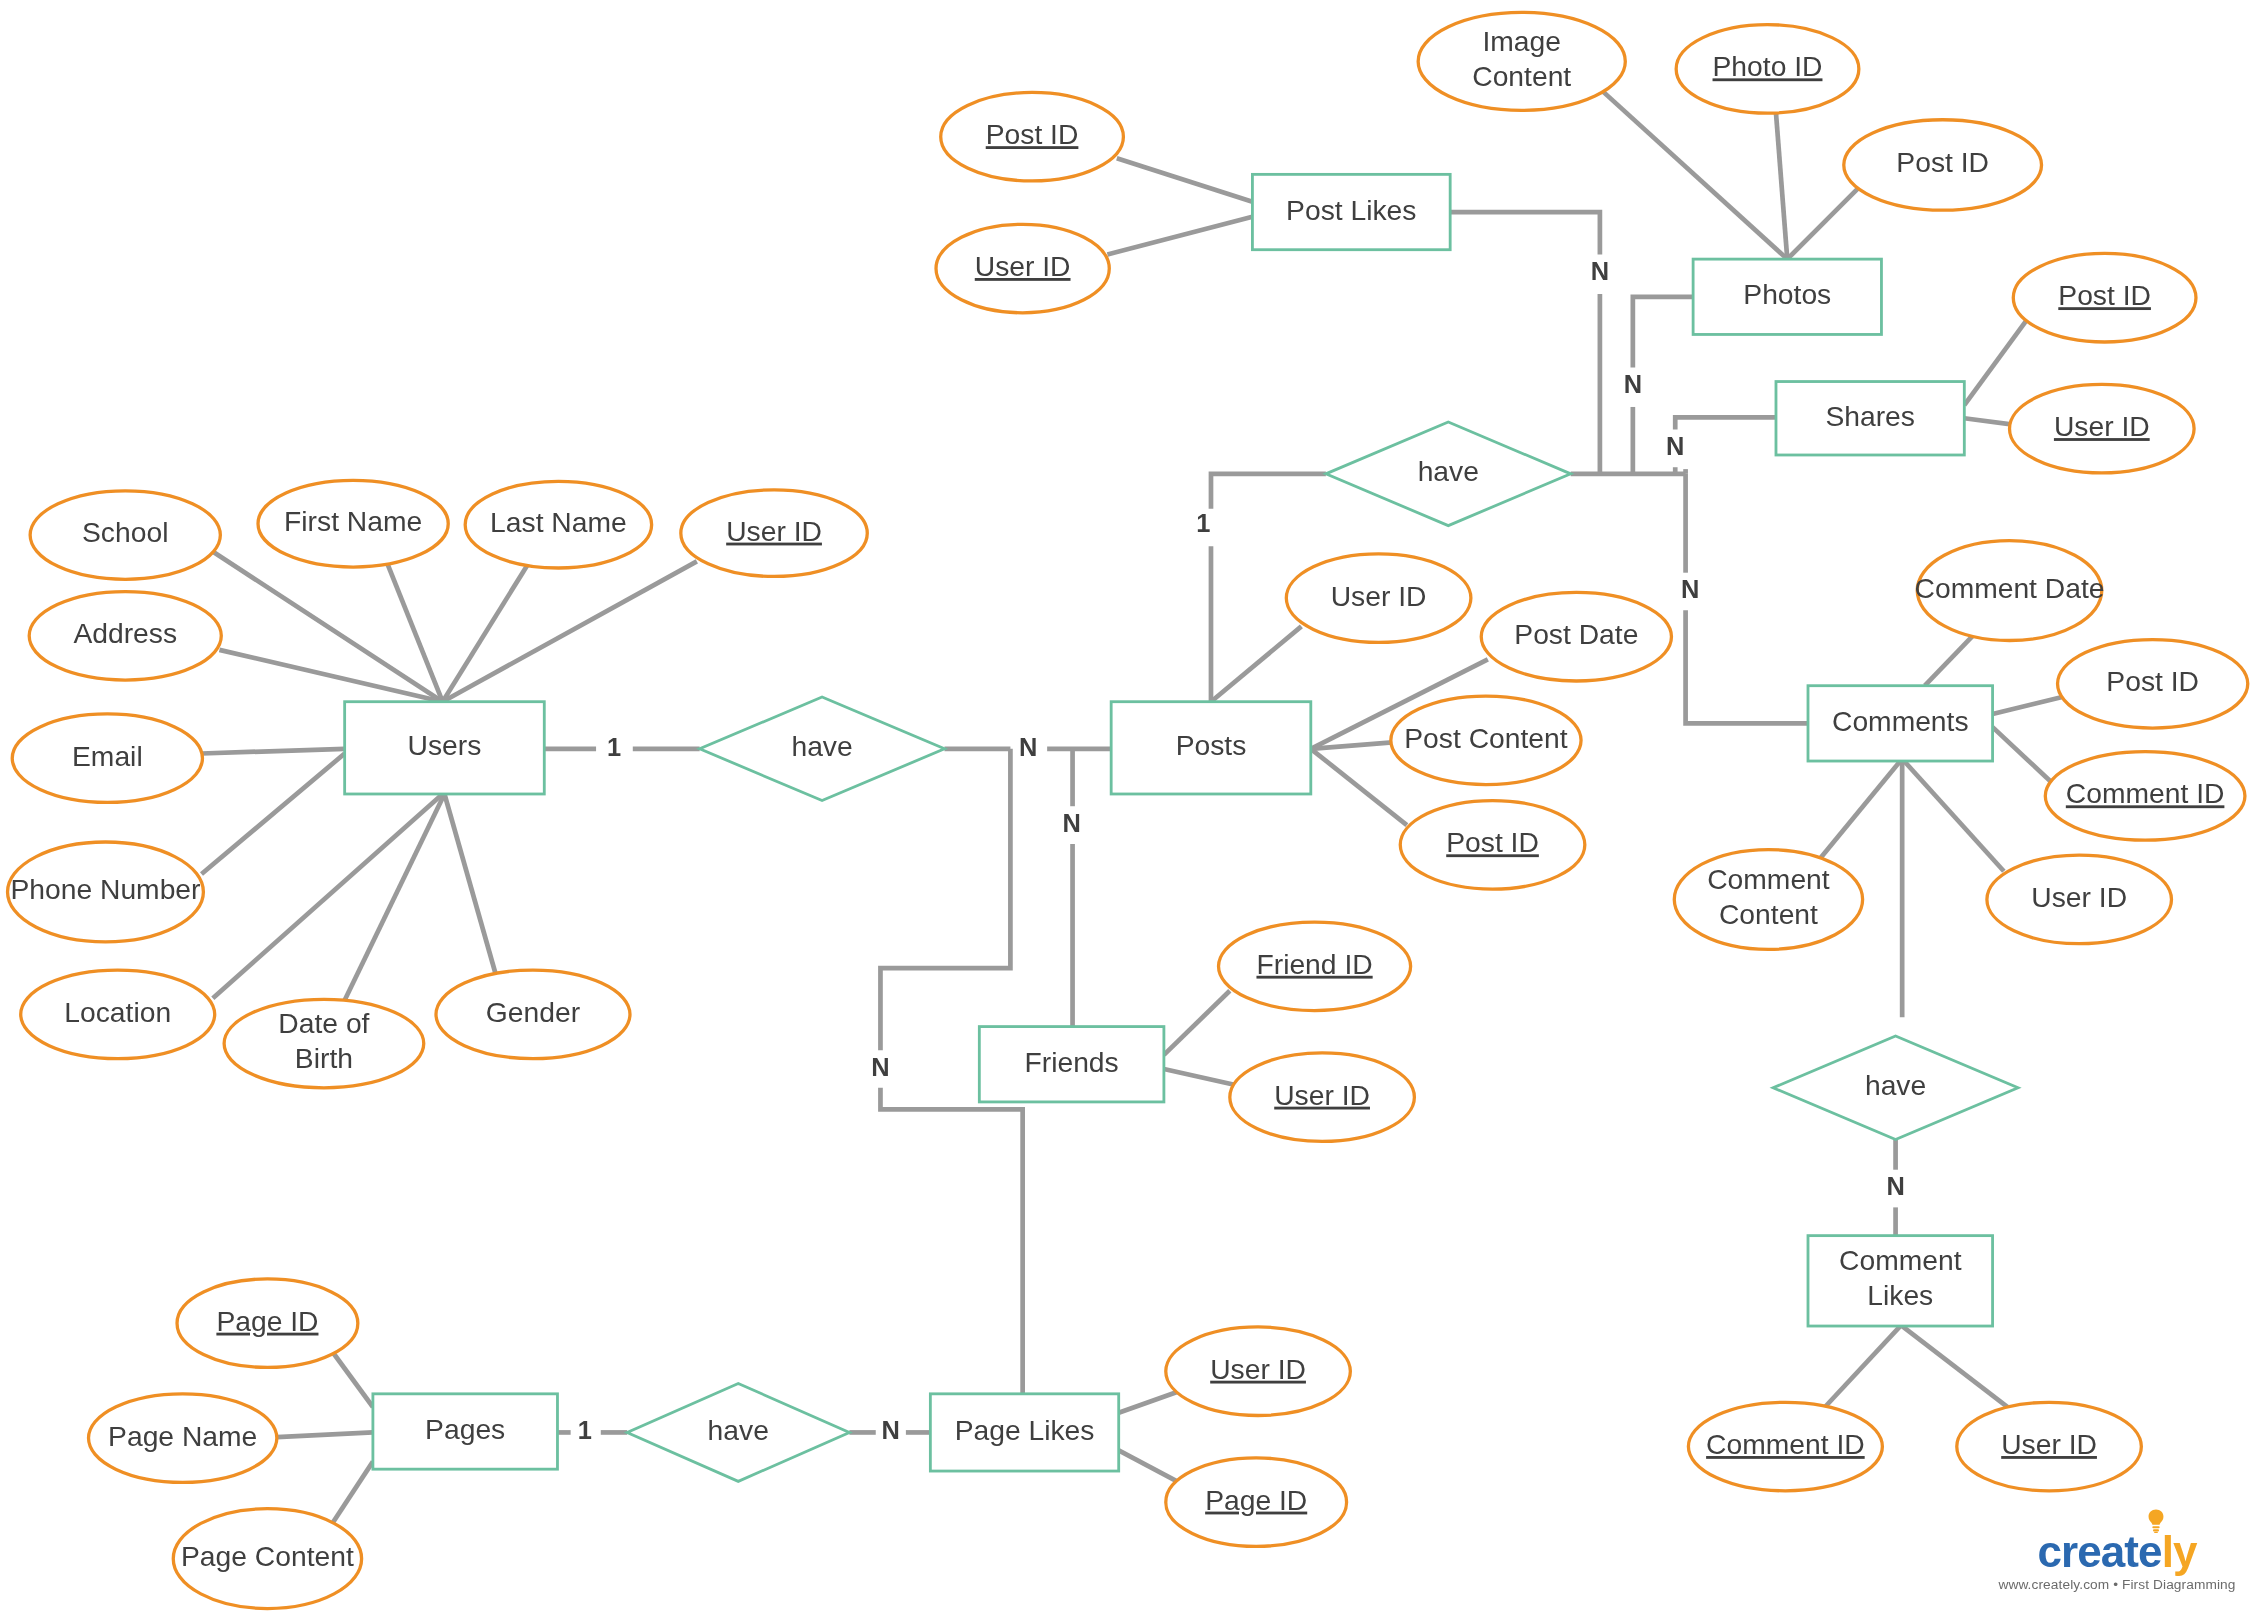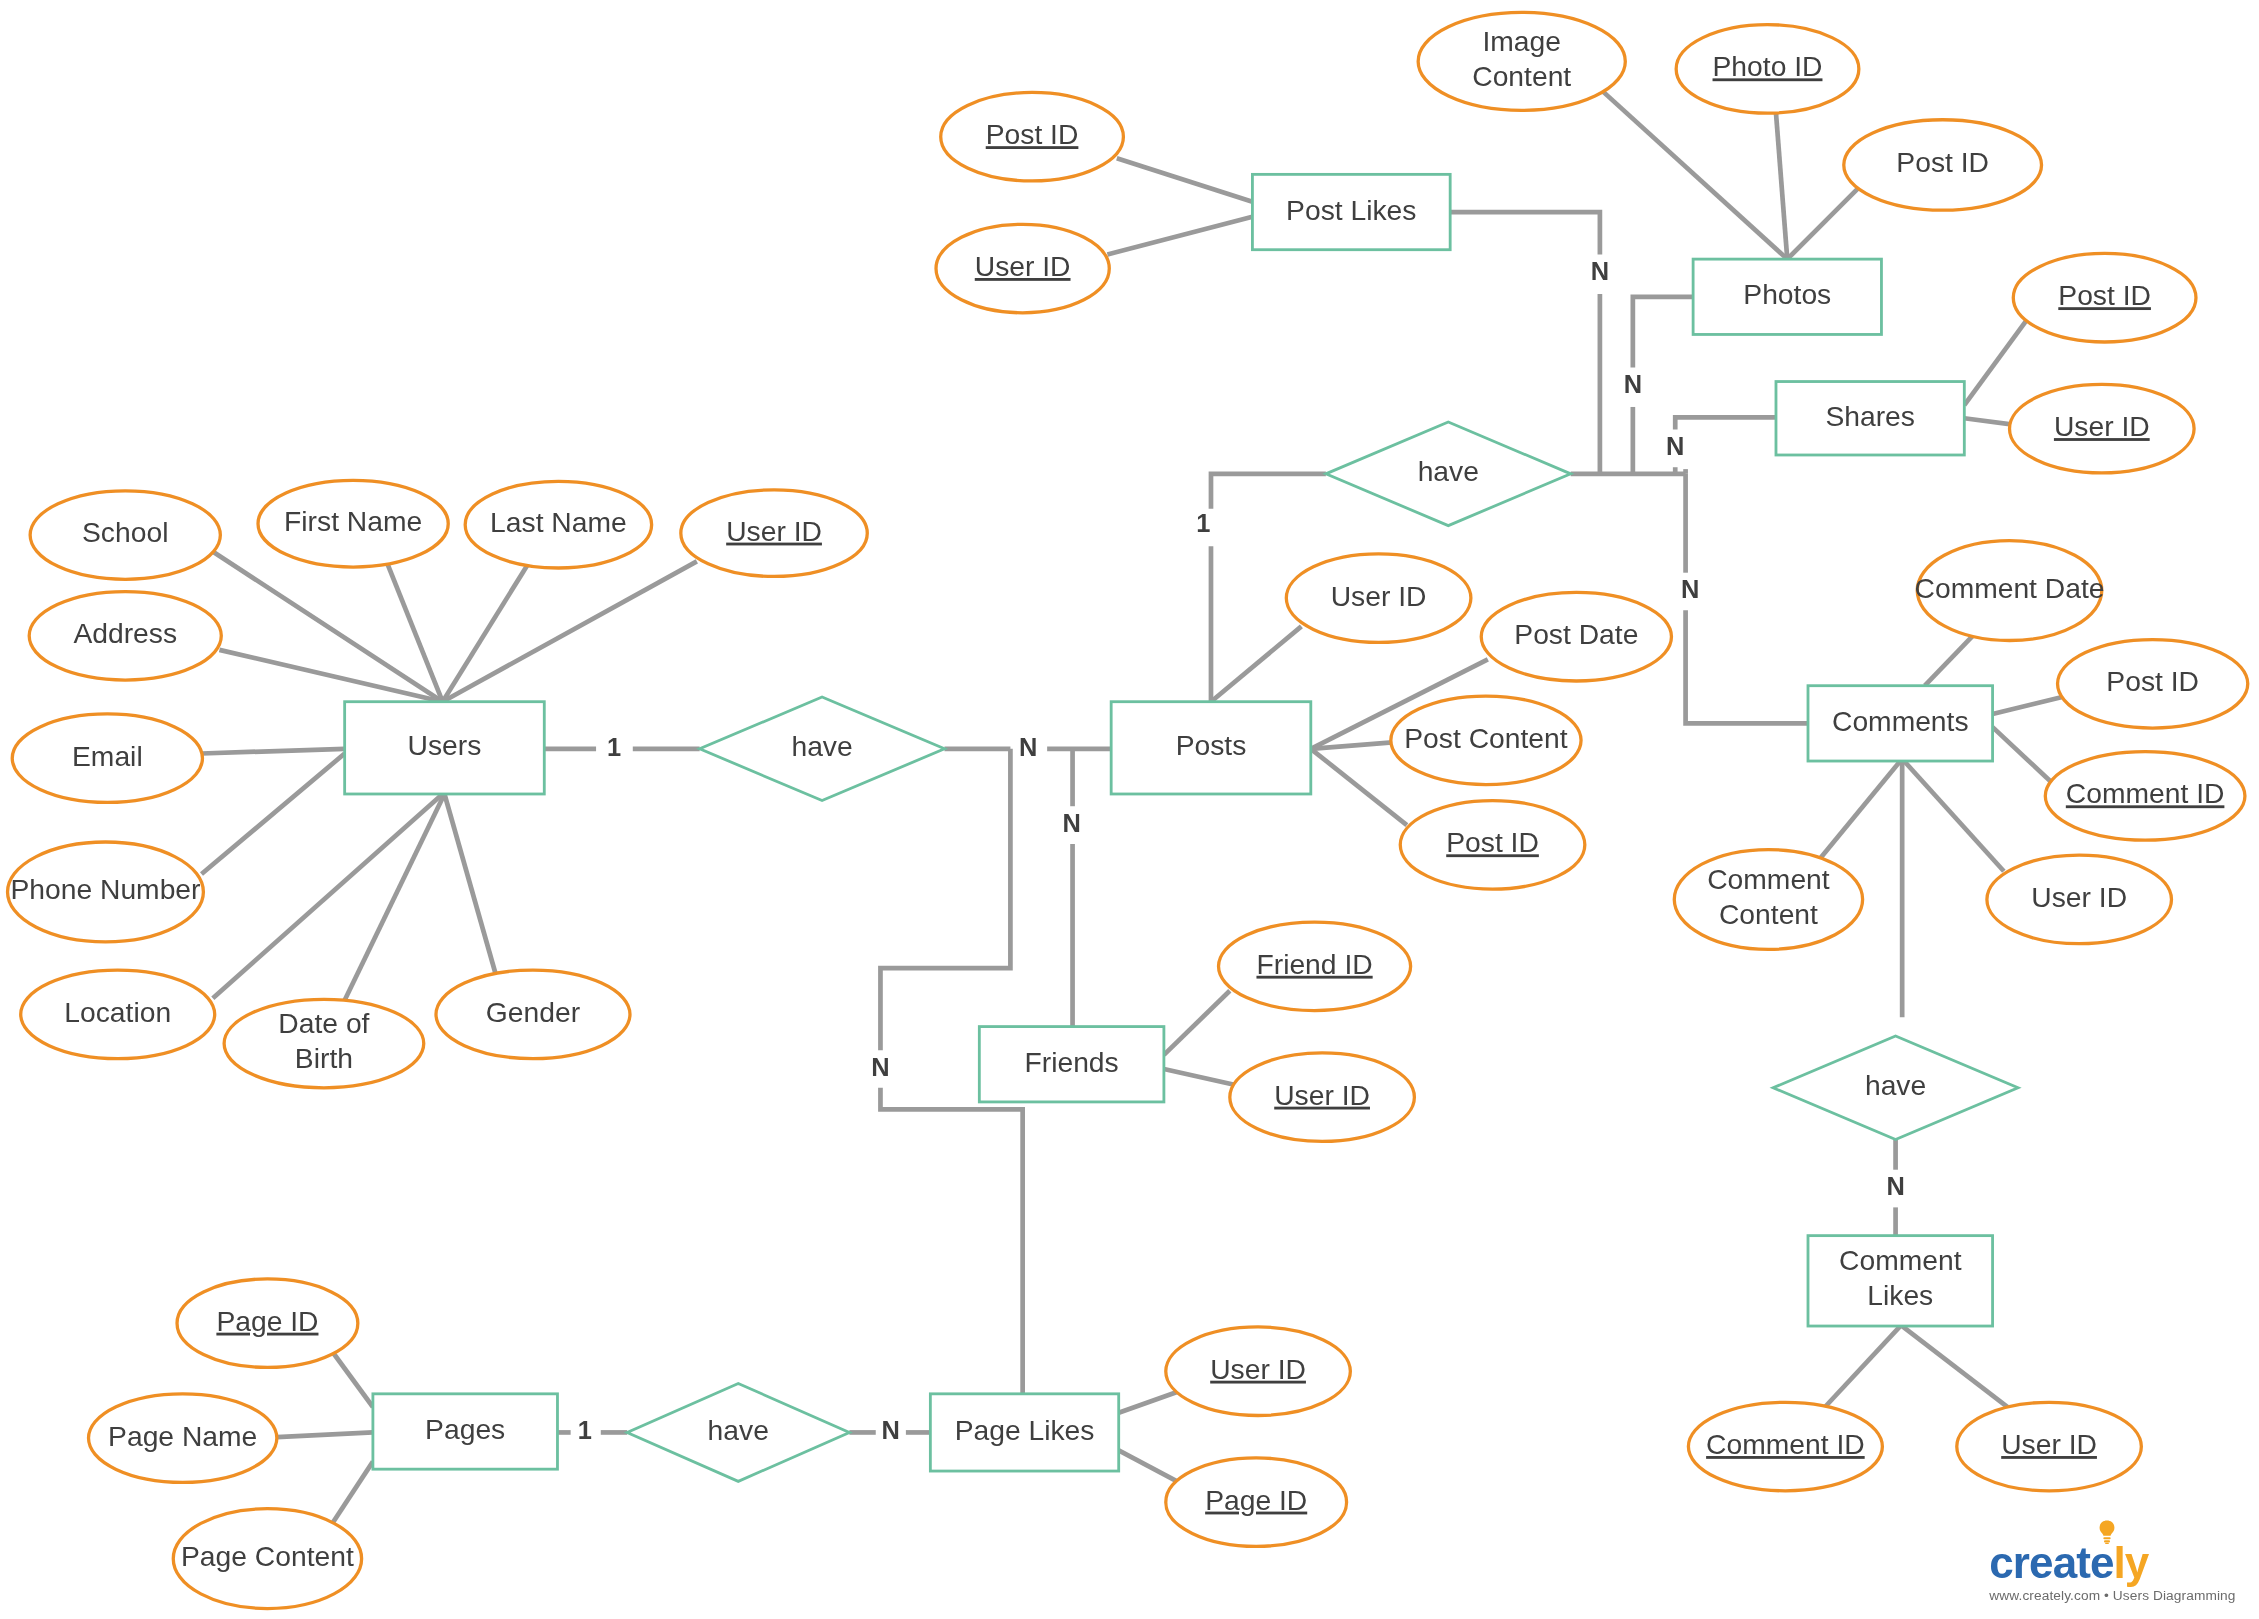--- a/index.html
+++ b/index.html
@@ -75,22 +75,22 @@
     font-size: 27px;
     font-weight: bold;
     fill: #3f3f3f;
     text-anchor: middle;
     dominant-baseline: middle;
   }
   
   #watermark {
     position: absolute;
     right: 24.5px;
-    bottom: 17px;
-    text-align: left;
+    bottom: 28px;
+    text-align: center;
     line-height: 1;
     user-select: none;
   }
   #wm-wordmark {
     font-size: 44px;
     font-weight: bold;
     letter-spacing: -0.9px;
     color: #2b69b0;
     position: relative;
     display: inline-block;
@@ -430,17 +430,17 @@
   <div id="watermark">
     <div id="wm-wordmark">
       <svg id="wm-bulb" viewBox="0 0 19 26">
         <path d="M9.5 0.6 C4.9 0.6 1.6 3.8 1.6 8.1 c0 3.0 1.7 4.8 2.9 6.3 c0.7 0.9 1.1 1.6 1.2 2.4 h7.6 c0.1-0.8 0.5-1.5 1.2-2.4 c1.2-1.5 2.9-3.3 2.9-6.3 C17.4 3.8 14.1 0.6 9.5 0.6 z" fill="#f5a623"></path>
         <rect x="5.6" y="18.2" width="7.8" height="2.3" rx="1.1" fill="#f5a623"></rect>
         <rect x="6.3" y="21.6" width="6.4" height="2.2" rx="1.1" fill="#f5a623"></rect>
         <rect x="7.6" y="24.2" width="3.8" height="1.7" rx="0.8" fill="#f5a623"></rect>
       </svg>
       <span>create</span><span class="ly">ly</span>
     </div>
-    <div id="wm-tagline">www.creately.com • Users Diagramming</div>
+    <div id="wm-tagline">www.creately.com • First Diagramming</div>
   </div>
 
 </div>
 
 
 </body></html>

